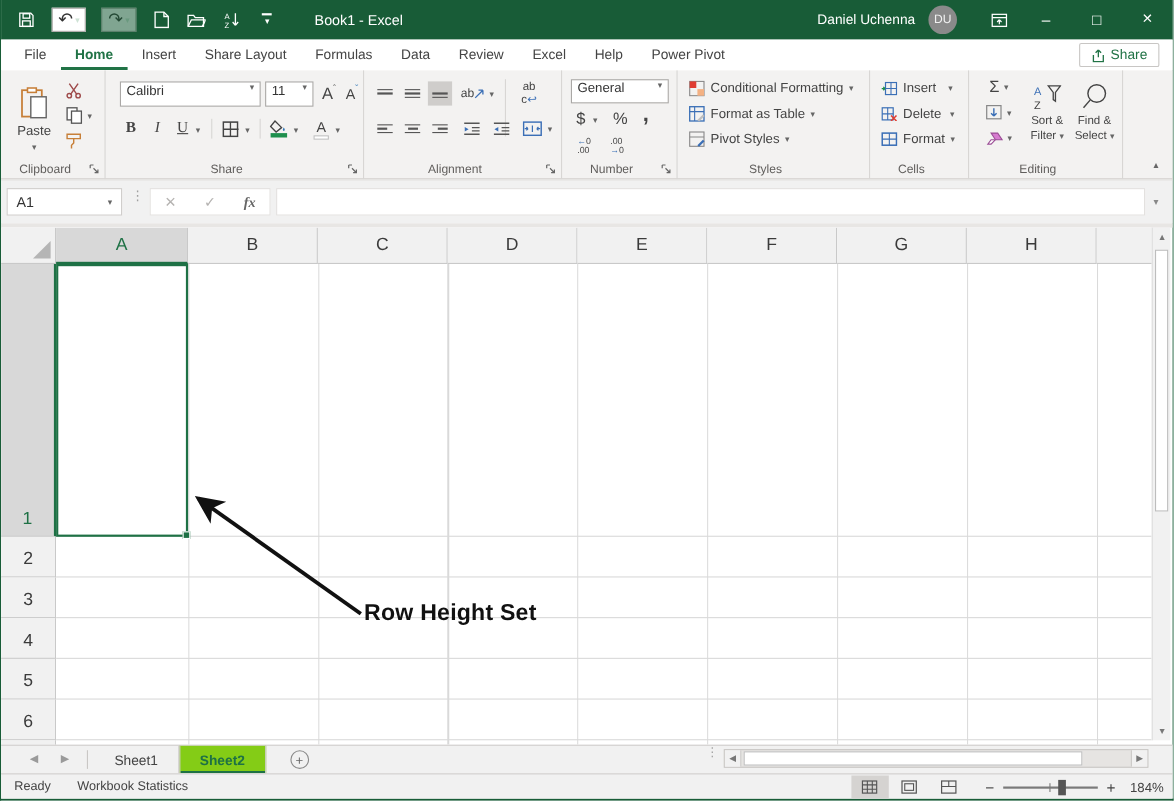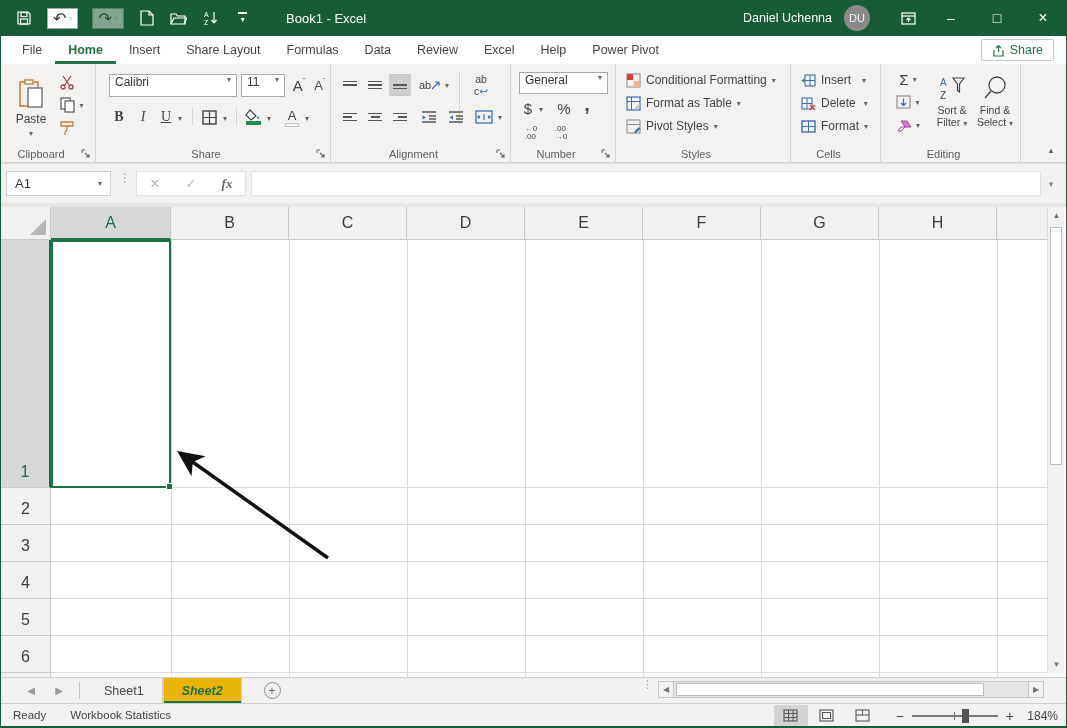--- a/index.html
+++ b/index.html
@@ -79,21 +79,21 @@
   
   .vscroll { position:absolute; right:2px; top:207px; width:17px; height:466px; background:#f1f1f1; border-left:1px solid #dcdcdc; }
   .varrow { position:absolute; left:0; width:17px; height:17px; display:flex; align-items:center; justify-content:center; color:#777; font-size:8px; cursor:pointer; }
   .vthumb { position:absolute; left:2px; top:20px; width:12px; height:238px; background:#fff; border:1px solid #bdbdbd; cursor:grab; }
 
   
   .sheetbar { position:absolute; left:0; top:677px; width:100%; height:26px; background:#f1f1f1; border-top:1px solid #d0cecc; display:flex; align-items:stretch; }
   .navarr { width:28px; display:flex; align-items:center; justify-content:center; color:#9a9a9a; font-size:10px; cursor:pointer; }
   .tabsep { width:1px; background:#c9c7c5; margin:4px 6px; }
   .stab { padding:0 18px; display:flex; align-items:center; font-size:12.5px; color:#444; border-right:1px solid #d0cecc; cursor:pointer; }
-  .stab.active { background:#eab308; color:#1E7145; font-weight:bold; box-shadow:inset 0 -2px 0 #1E7145; border-left:1px solid #d0cecc;font-style:italic; }
+  .stab.active { background:#84cc16; color:#1E7145; font-weight:bold; box-shadow:inset 0 -2px 0 #1E7145; border-left:1px solid #d0cecc; }
   .addsheet { width:17px; height:17px; border:1px solid #8a8a8a; border-radius:50%; color:#666; display:flex; align-items:center; justify-content:center; font-size:12px; margin:auto 0 auto 22px; cursor:pointer; }
   .hdots { position:absolute; left:641px; top:682px; color:#a0a0a0; font-size:11px; line-height:5px; }
   .hscroll { position:absolute; left:657px; top:681px; width:386px; height:17px; background:#e6e4e2; border:1px solid #c9c7c5; display:flex; align-items:center; }
   .harrow { width:15px; height:100%; display:flex; align-items:center; justify-content:center; color:#777; font-size:8px; background:#f1f1f1; cursor:pointer; }
   .hthumb { position:absolute; left:17px; top:1px; height:13px; width:308px; background:#fff; border:1px solid #bdbdbd; cursor:grab; }
 
   
   .statusbar { position:absolute; left:0; top:703px; width:100%; height:23px; background:#f1f1f1; border-top:1px solid #d0cecc; display:flex; align-items:center; font-size:11.5px; color:#444; }
   .sitem { padding:0 12px; display:flex; align-items:center; gap:5px; cursor:pointer; height:100%; }
   .sb-right { position:absolute; right:8px; top:0; height:23px; display:flex; align-items:center; gap:2px; }
@@ -543,20 +543,21 @@
       </div>
 
       <svg class="anno-svg" width="996" height="437">
         <defs>
           <marker id="ah" markerWidth="10" markerHeight="10" refX="7" refY="4" orient="auto">
             <path d="M0.5,0.5 L8,4 L0.5,7.5 L2.5,4 Z" fill="#111"></path>
           </marker>
         </defs>
         <line x1="277" y1="318" x2="129" y2="213" stroke="#111" stroke-width="3.5" marker-end="url(#ah)"></line>
       </svg>
+      <div class="anno-text">Row Height Set</div>
     </div>
   </div>
 
   <div class="vscroll">
     <div class="varrow" style="top:0">▲</div>
     <div class="vthumb"></div>
     <div class="varrow" style="bottom:0">▼</div>
   </div>
 
   <div class="sheetbar">

